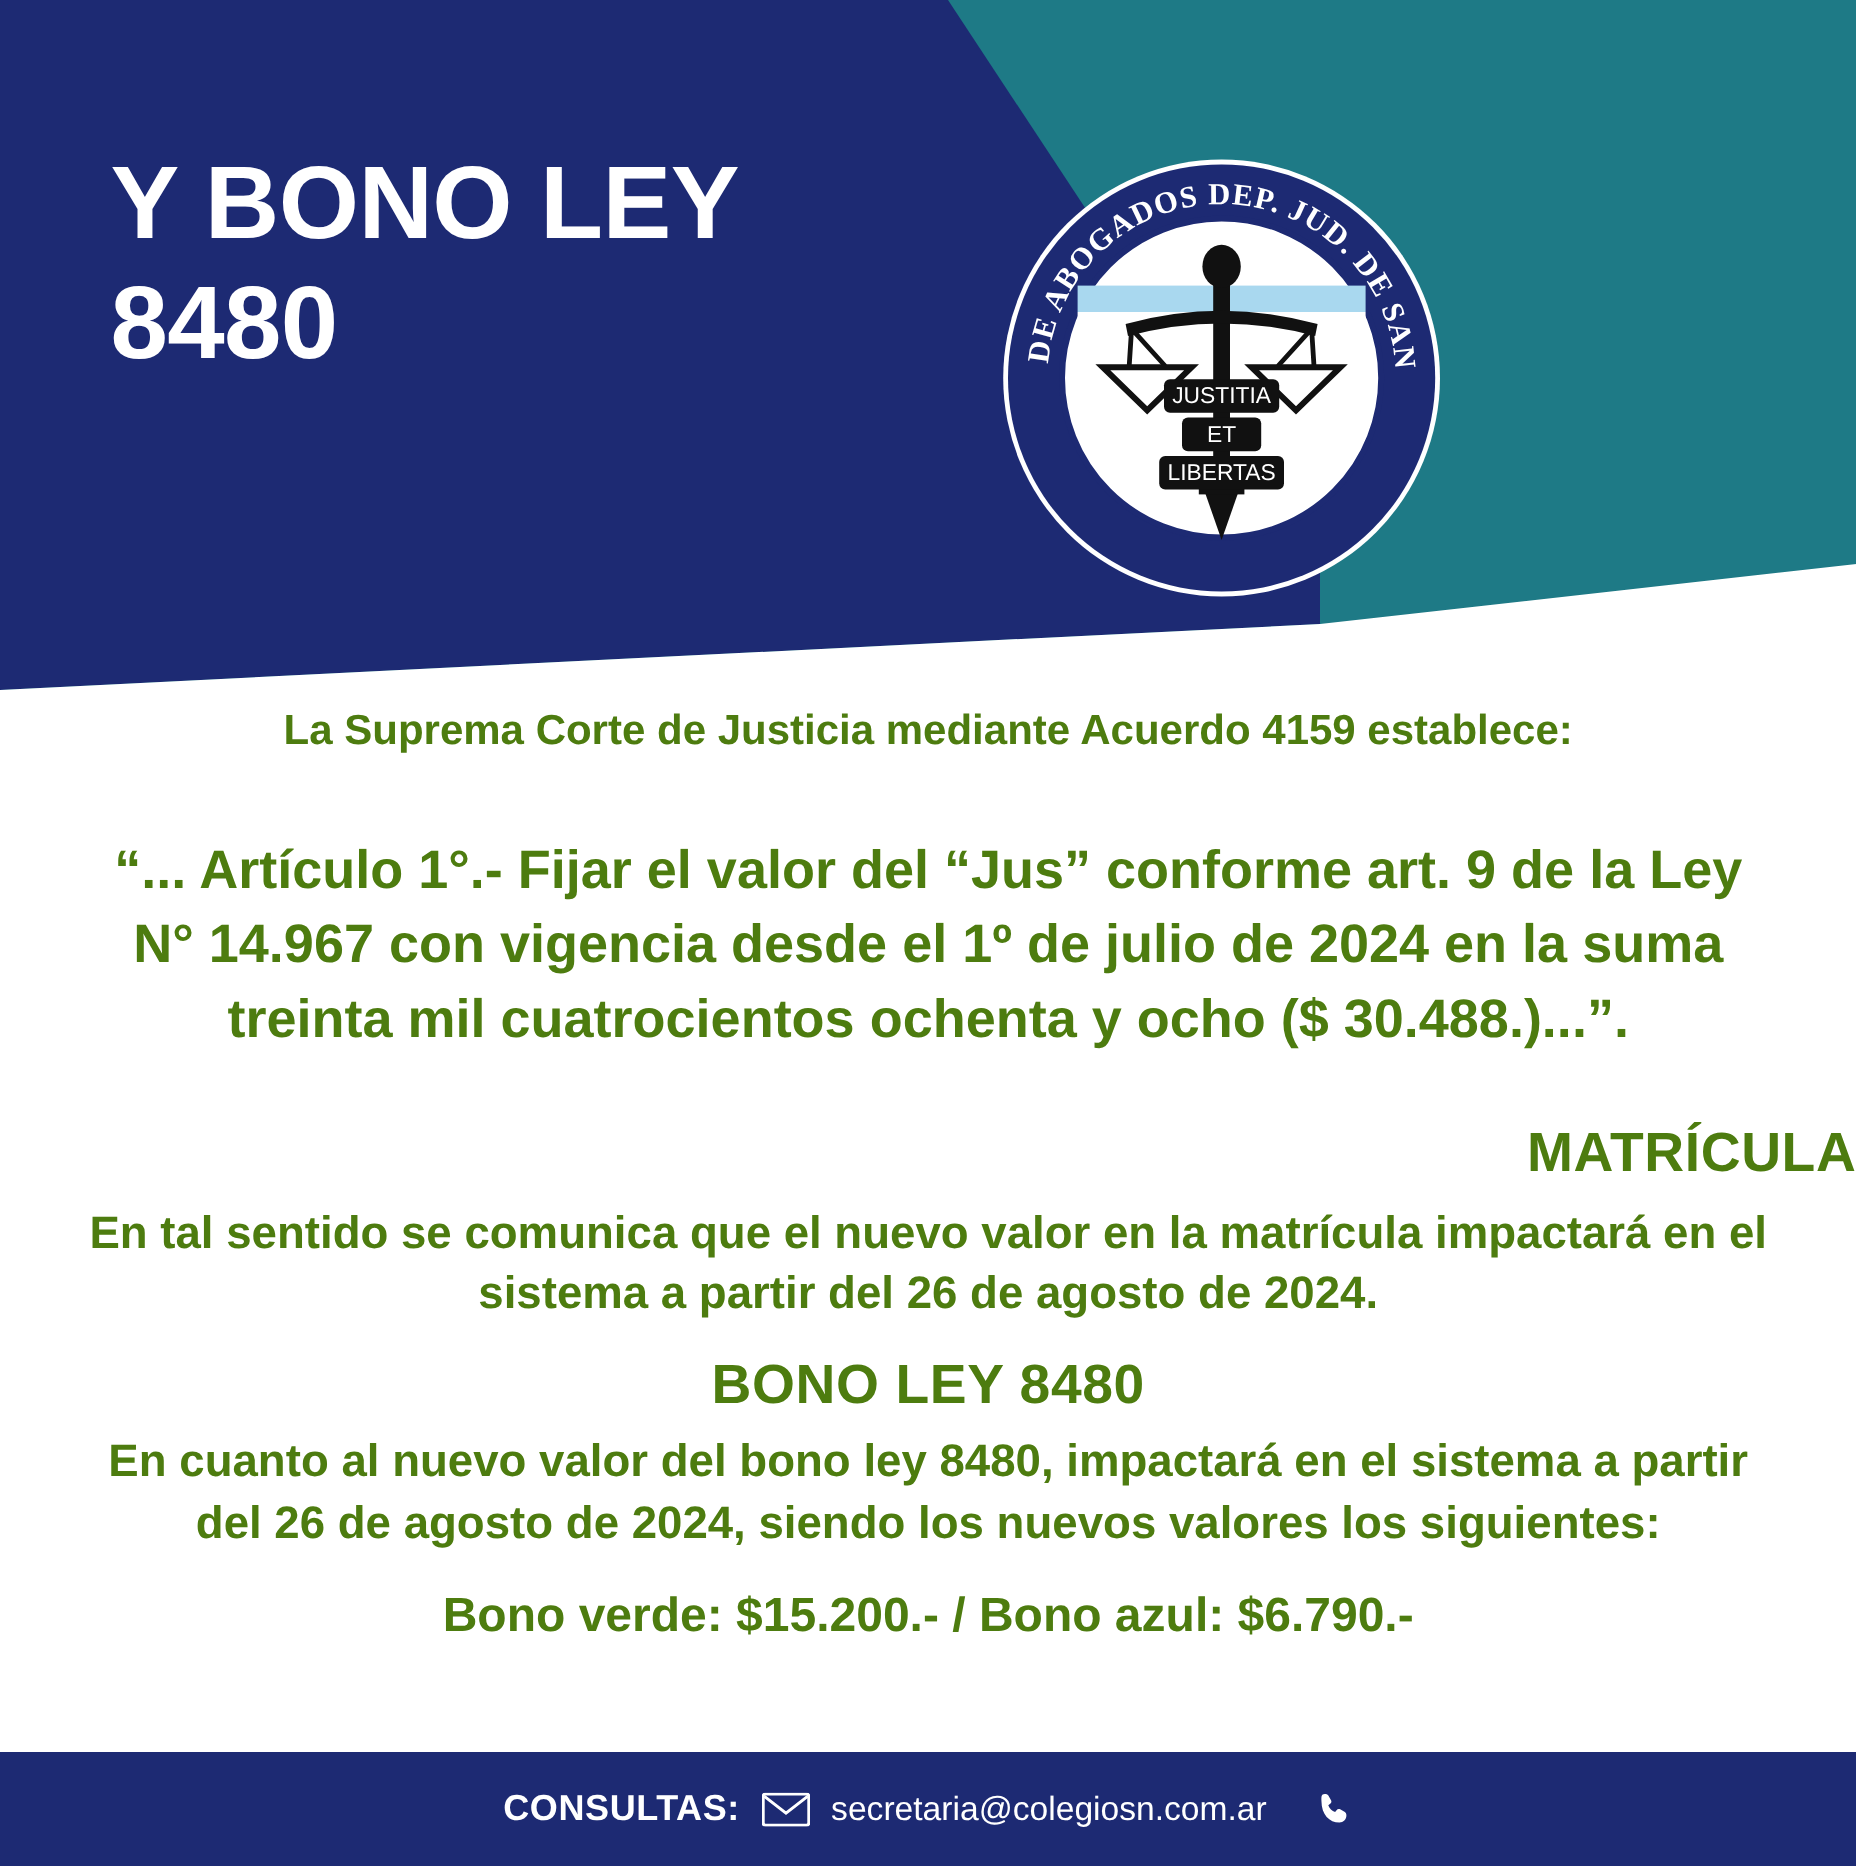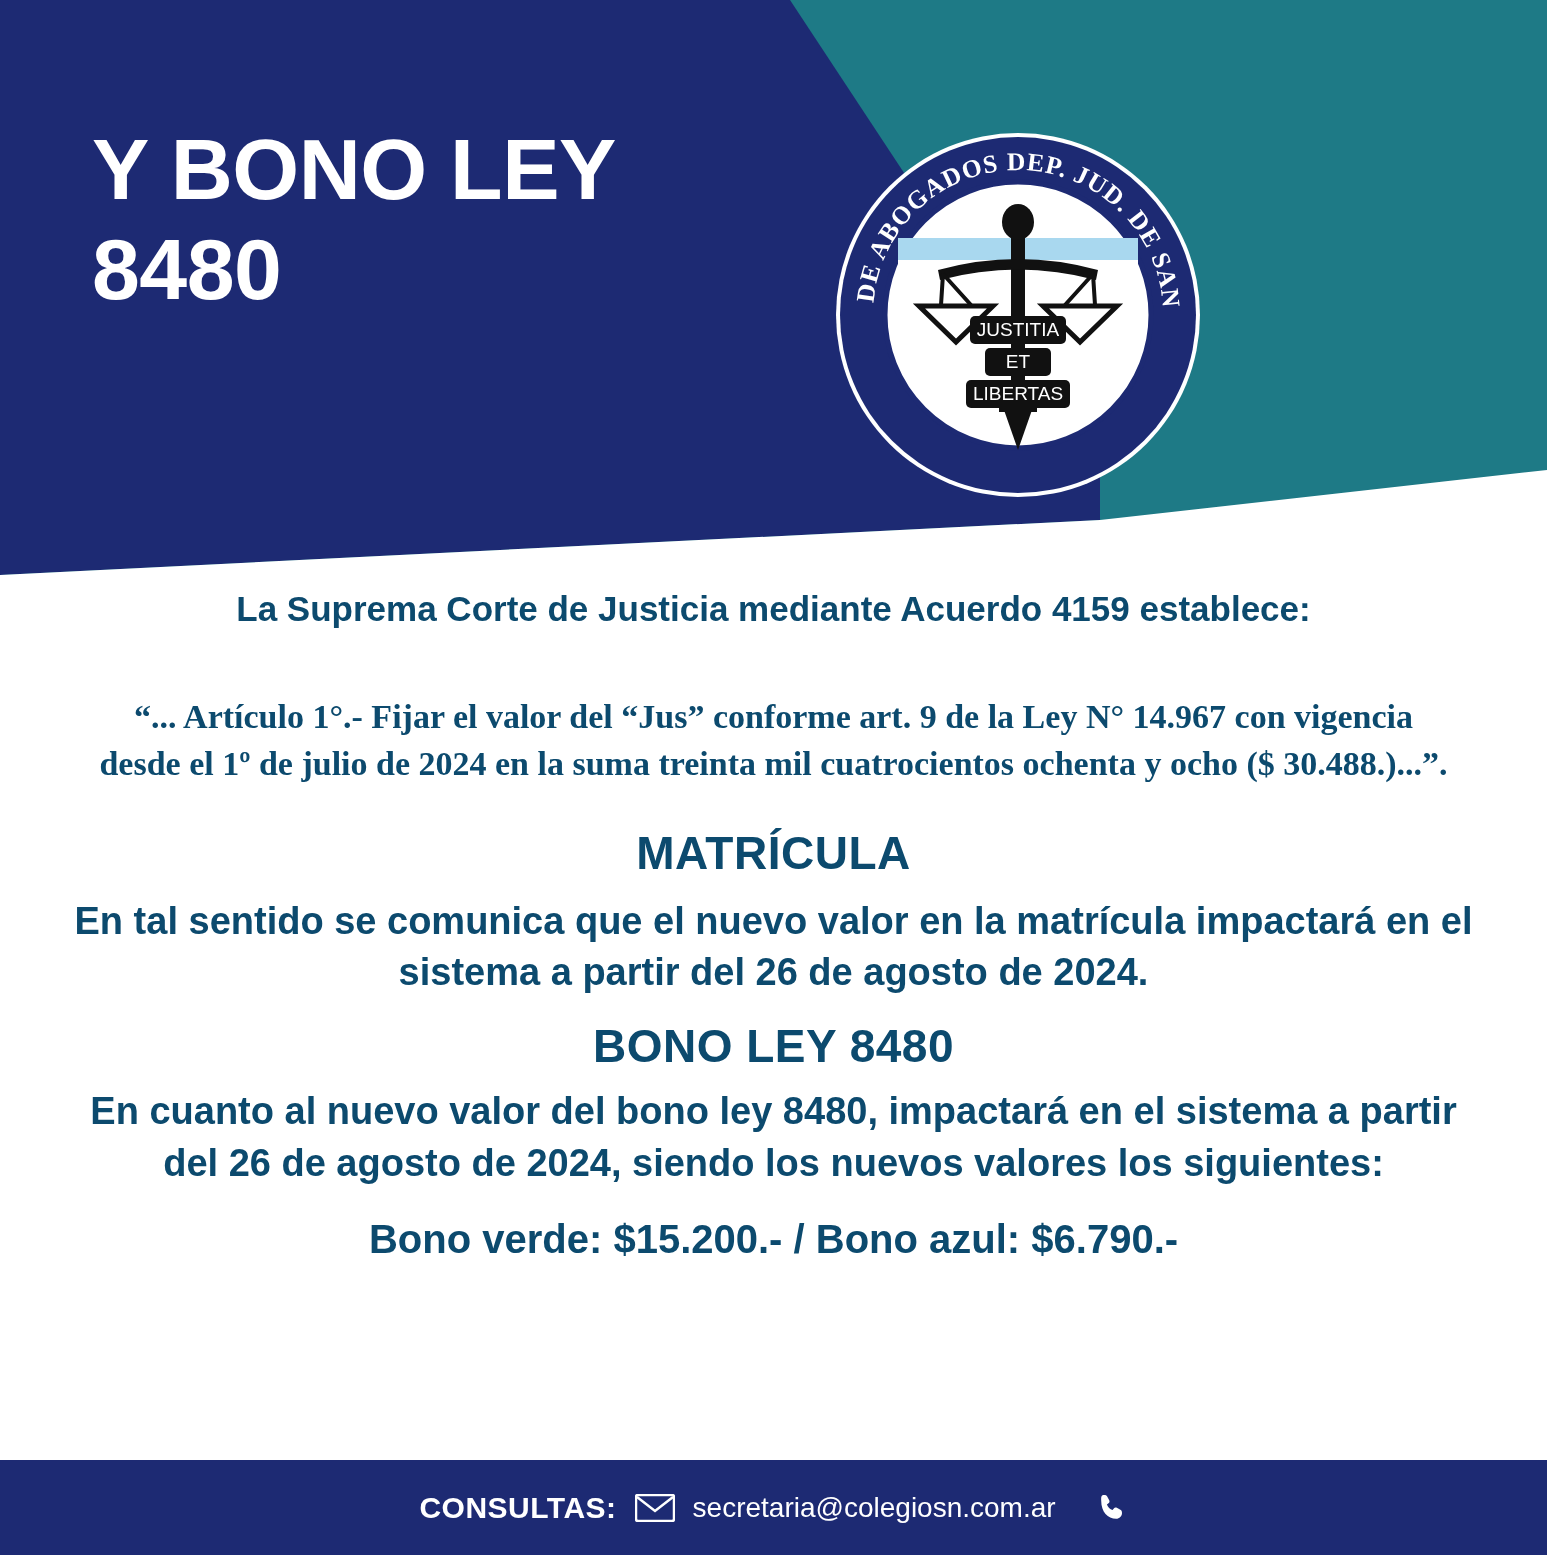--- a/index.html
+++ b/index.html
@@ -70,42 +70,42 @@
   }
   .logo svg { display: block; }
 
   
   .content {
     position: absolute;
     left: 0;
     top: 585px;
     width: 1547px;
     text-align: center;
-    color: #0c4a6e;
+    color: #4d7c0f;
   }
   .intro {
     font-size: 35px;
     font-weight: bold;
     line-height: 1.35;
     margin: 0 auto;
     width: 1180px;
   }
   .quote {
-    font-size: 34px;
+    font-size: 45px;
     font-weight: bold;
     line-height: 1.38;
     margin: 62px auto 16px;
     width: 1360px;
-    font-family: Liberation Serif, serif;
   }
   .section-head {
     font-size: 46px;
     font-weight: bold;
-    margin: 38px auto 4px;
+    margin: 52px auto 4px;
     letter-spacing: 0.5px;
+    text-align: right;
   }
   .section-body {
     font-size: 38px;
     font-weight: bold;
     line-height: 1.33;
     margin: 16px auto;
     width: 1420px;
   }
   .section-head2 {
     font-size: 46px;

